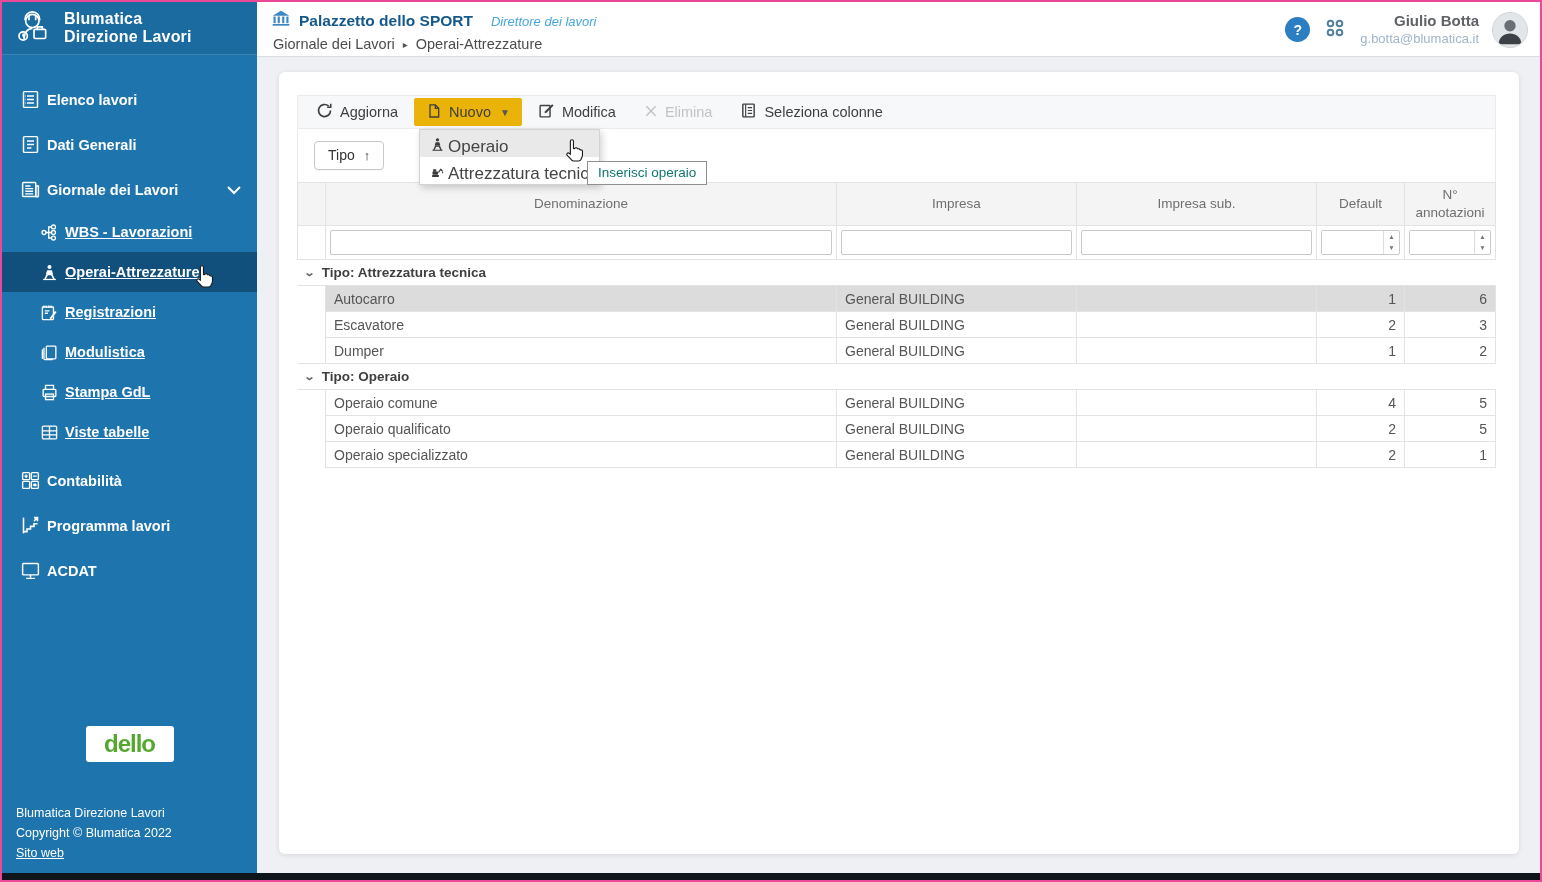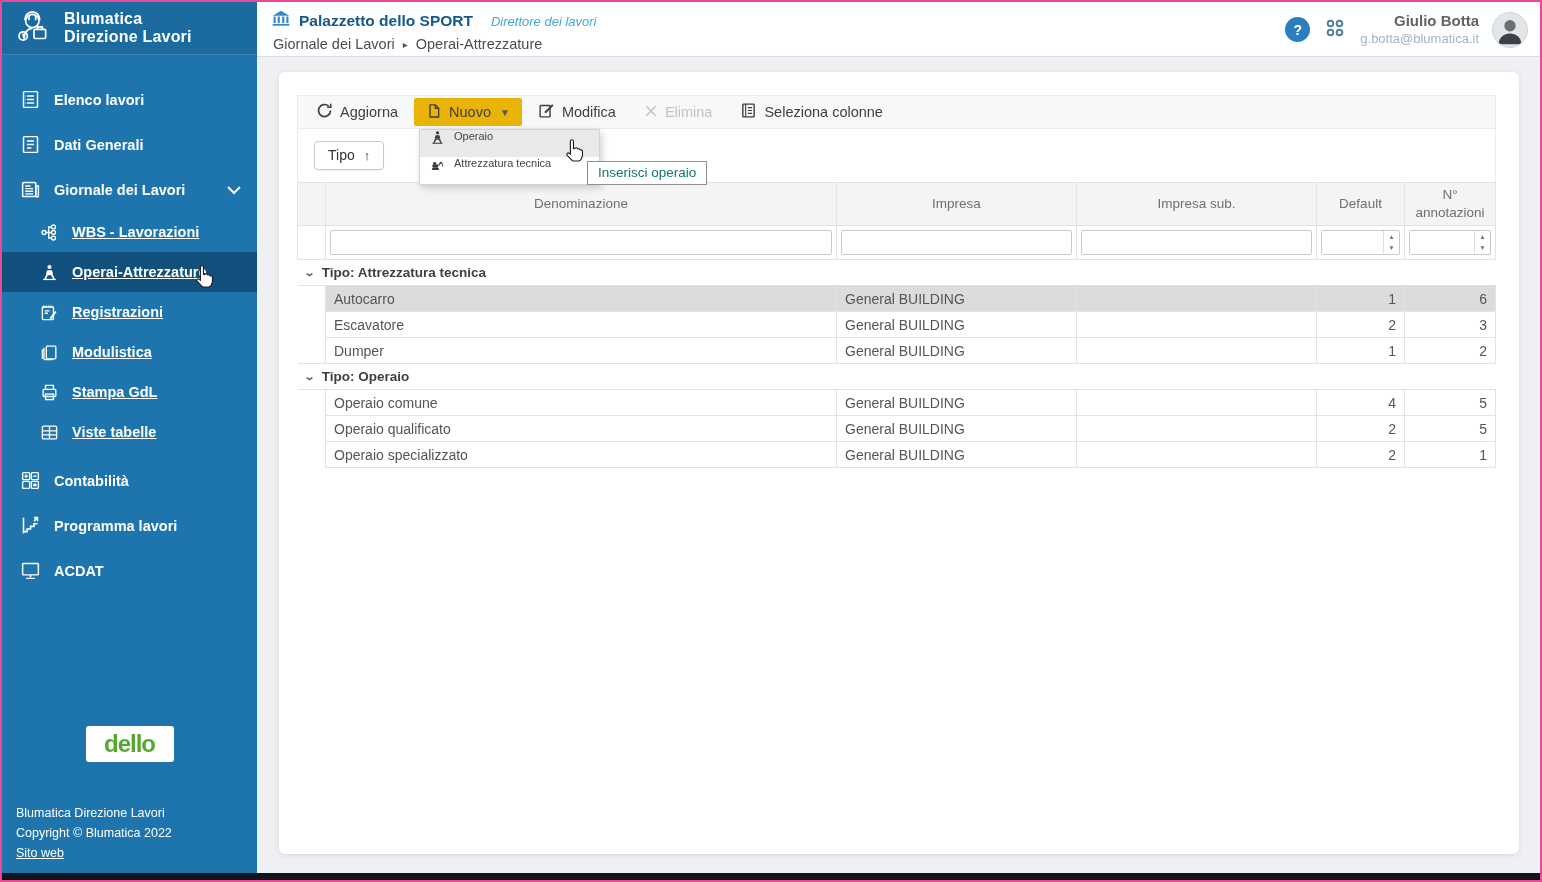--- a/index.html
+++ b/index.html
@@ -4,21 +4,21 @@
 <style>
   * { margin:0; padding:0; box-sizing:border-box; }
   html,body { width:1542px; height:882px; font-family:"Liberation Sans",sans-serif; }
   #frame { position:relative; width:1542px; height:882px; background:#eef0f3; border:2px solid #ec4899; overflow:hidden; }
 
   
   #sidebar { position:absolute; left:0; top:0; bottom:7px; width:255px; background:#1e74ad; color:#fff; }
   #sidebar-header { height:53px; background:#1b6ba1; display:flex; align-items:center; padding-left:12px; gap:10px; border-bottom:1px solid rgba(255,255,255,.15); }
   .brand-text { font-size:16px; font-weight:bold; line-height:1.15; letter-spacing:.2px; }
   #nav { margin-top:22px; }
-  .nav-item { display:flex; align-items:center; gap:13px; height:45px; padding-left:17px; font-size:14.5px; font-weight:bold; cursor:pointer; position:relative; }
+  .nav-item { display:flex; align-items:center; gap:6px; height:45px; padding-left:17px; font-size:14.5px; font-weight:bold; cursor:pointer; position:relative; }
   .nav-item.sub { height:40px; padding-left:37px;text-decoration:underline; }
   .nav-item.active { background:#114f7d; }
   .nav-item .nicon { width:22px; height:22px; flex:0 0 22px; display:flex; align-items:center; justify-content:center; }
   .nav-item.sub .nicon { width:20px; height:20px; flex:0 0 20px; }
   .nav-item .chev { position:absolute; right:16px; top:50%; transform:translateY(-50%); }
   .nav-item.spaced { margin-top:6px; }
   #sidebar-footer { position:absolute; bottom:12px; left:0; right:0; }
   #igen-box { width:88px; height:36px; background:#fff; border-radius:3px; margin:0 auto 42px auto; display:flex; align-items:center; justify-content:center; }
   #igen-text { color:#54a82d; font-size:24px; font-weight:bold; letter-spacing:-1px; }
   .foot-line { font-size:12.5px; color:#fff; padding-left:14px; line-height:1.55; }
@@ -71,21 +71,21 @@
   .grp-chev { color:#666; font-size:11px; transform:scaleX(1.3); }
   tr.data-row { height:26px; }
   tr.data-row td { border:1px solid #e3e3e3; padding:3px 8px; color:#555; }
   tr.data-row td.cell-first { border:none; border-right:1px solid #e3e3e3; background:#fff; }
   tr.data-row td.num { text-align:right; }
   tr.data-row.selected td { background:#dcdcdc; }
   tr.data-row.selected td.cell-first { background:#fff; }
 
   
   #dropdown { position:absolute; left:417px; top:127px; width:181px; background:#fff; border:1px solid #d3d3d3; box-shadow:2px 3px 7px rgba(0,0,0,.18); z-index:50; }
-  .dd-item { height:27px; display:flex; align-items:flex-start; gap:9px; padding:0 10px; font-size:11px; color:#444; cursor:pointer; white-space:nowrap; }
+  .dd-item { height:27px; display:flex; align-items:flex-end; gap:3px; padding:0 10px; font-size:17px; color:#444; cursor:pointer; white-space:nowrap; }
   .dd-item.hover { background:#e9e9e9; }
   #tooltip { position:absolute; left:585px; top:159px; background:#fff; border:1px solid #8f8f8f; padding:3px 10px 4px 10px; font-size:13.5px; color:#0f766e; z-index:60; white-space:nowrap; }
   .cursor { position:absolute; z-index:100; pointer-events:none; }
   #cursor-menu { left:562px; top:136px; }
   #cursor-sidebar { left:192px; top:262px; }
 
   #bottom-strip { position:absolute; left:0; right:0; bottom:0; height:7px; background:#10151c; }
 </style>
 </head>
 <body>

